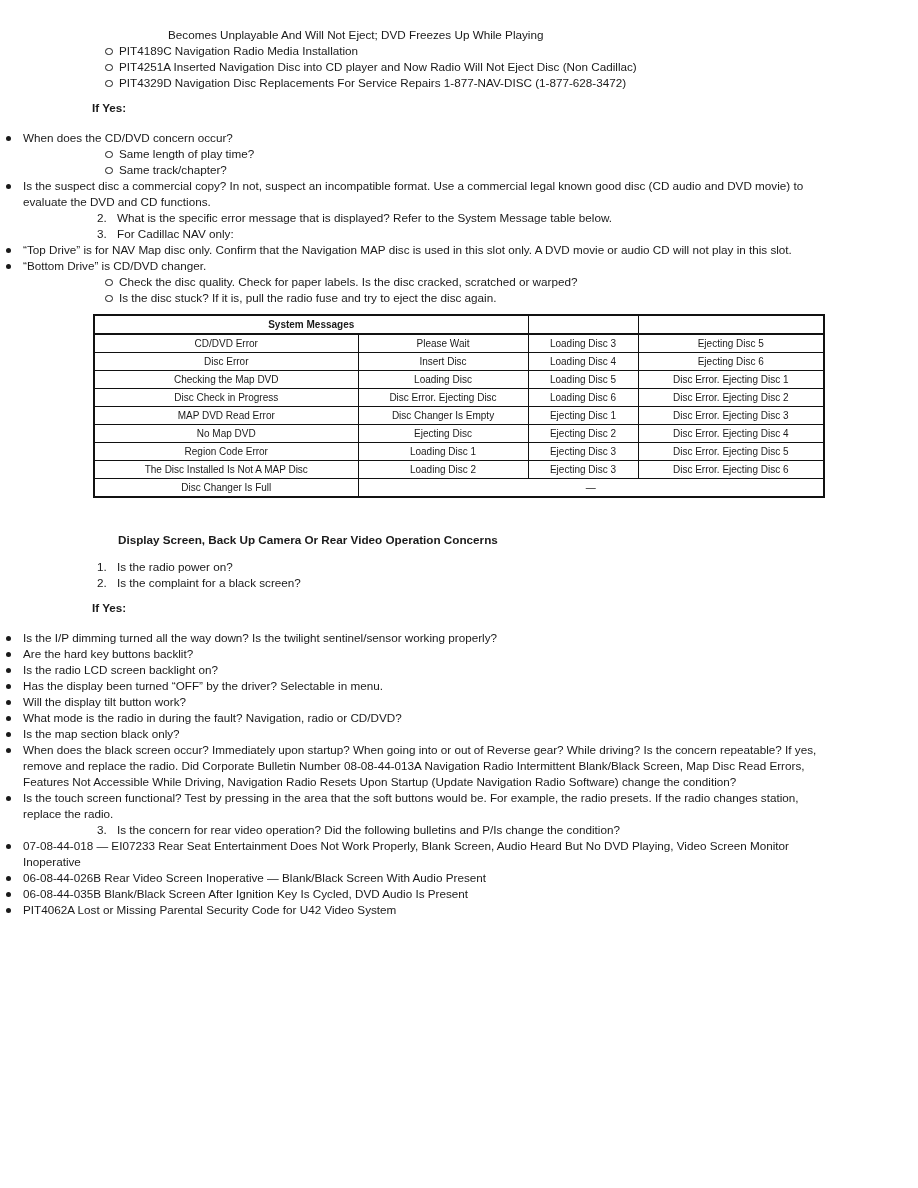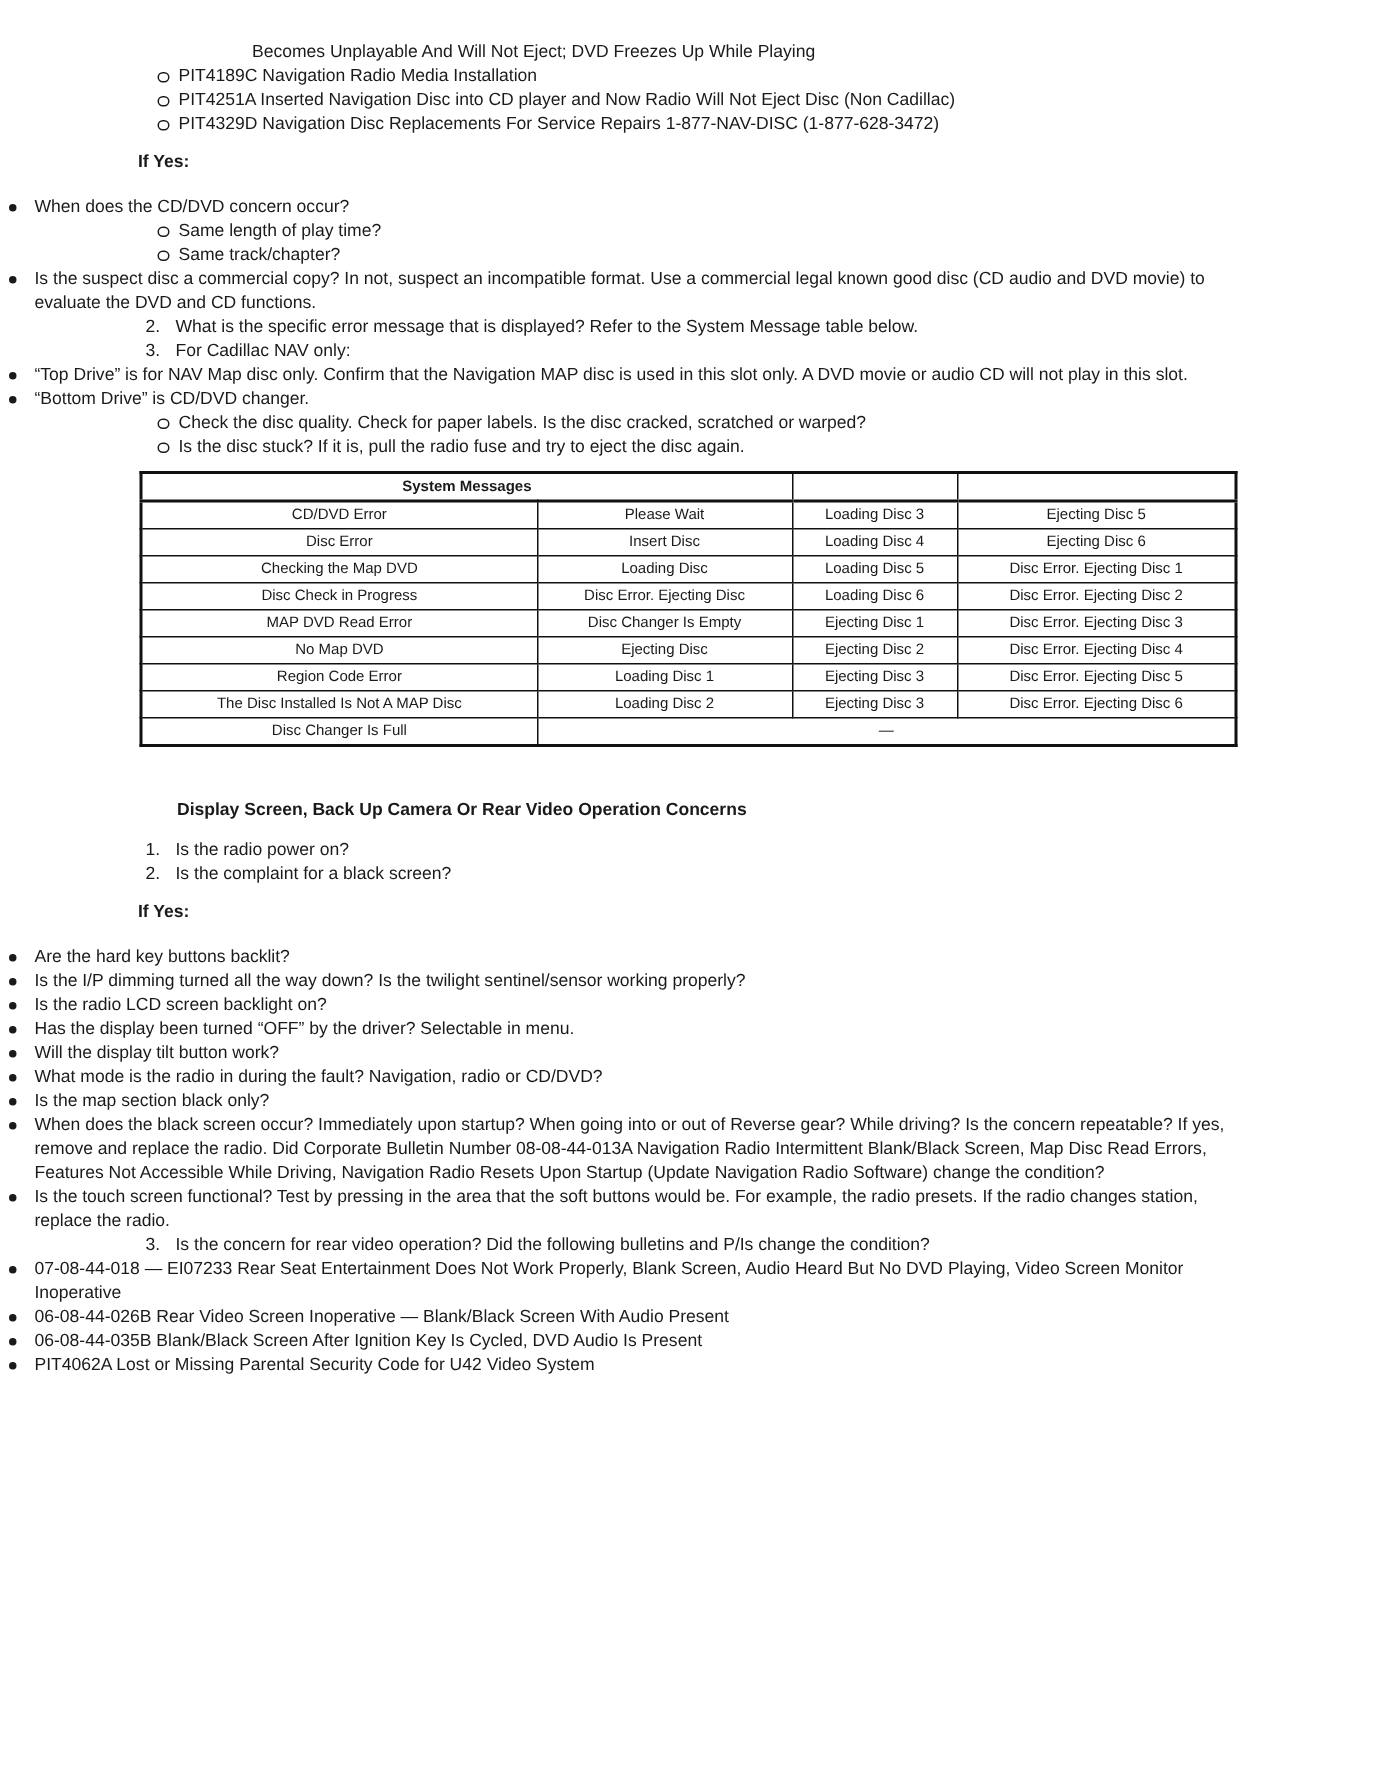--- a/index.html
+++ b/index.html
@@ -217,27 +217,27 @@
 
     <div class="row if-yes m-ifyes2">
       <span class="txt">If Yes:</span>
     </div>
 
     <div class="m-list2">
       <div class="row b-row">
         <span class="mk">
             <span class="dot"></span>
           </span>
+        <span class="txt">Is the I/P dimming turned all the way down? Is the twilight sentinel/sensor working properly?</span>
+      </div>
+      <div class="row b-row">
+        <span class="mk">
+            <span class="dot"></span>
+          </span>
         <span class="txt">Are the hard key buttons backlit?</span>
-      </div>
-      <div class="row b-row">
-        <span class="mk">
-            <span class="dot"></span>
-          </span>
-        <span class="txt">Is the I/P dimming turned all the way down? Is the twilight sentinel/sensor working properly?</span>
       </div>
       <div class="row b-row">
         <span class="mk">
             <span class="dot"></span>
           </span>
         <span class="txt">Is the radio LCD screen backlight on?</span>
       </div>
       <div class="row b-row">
         <span class="mk">
             <span class="dot"></span>

